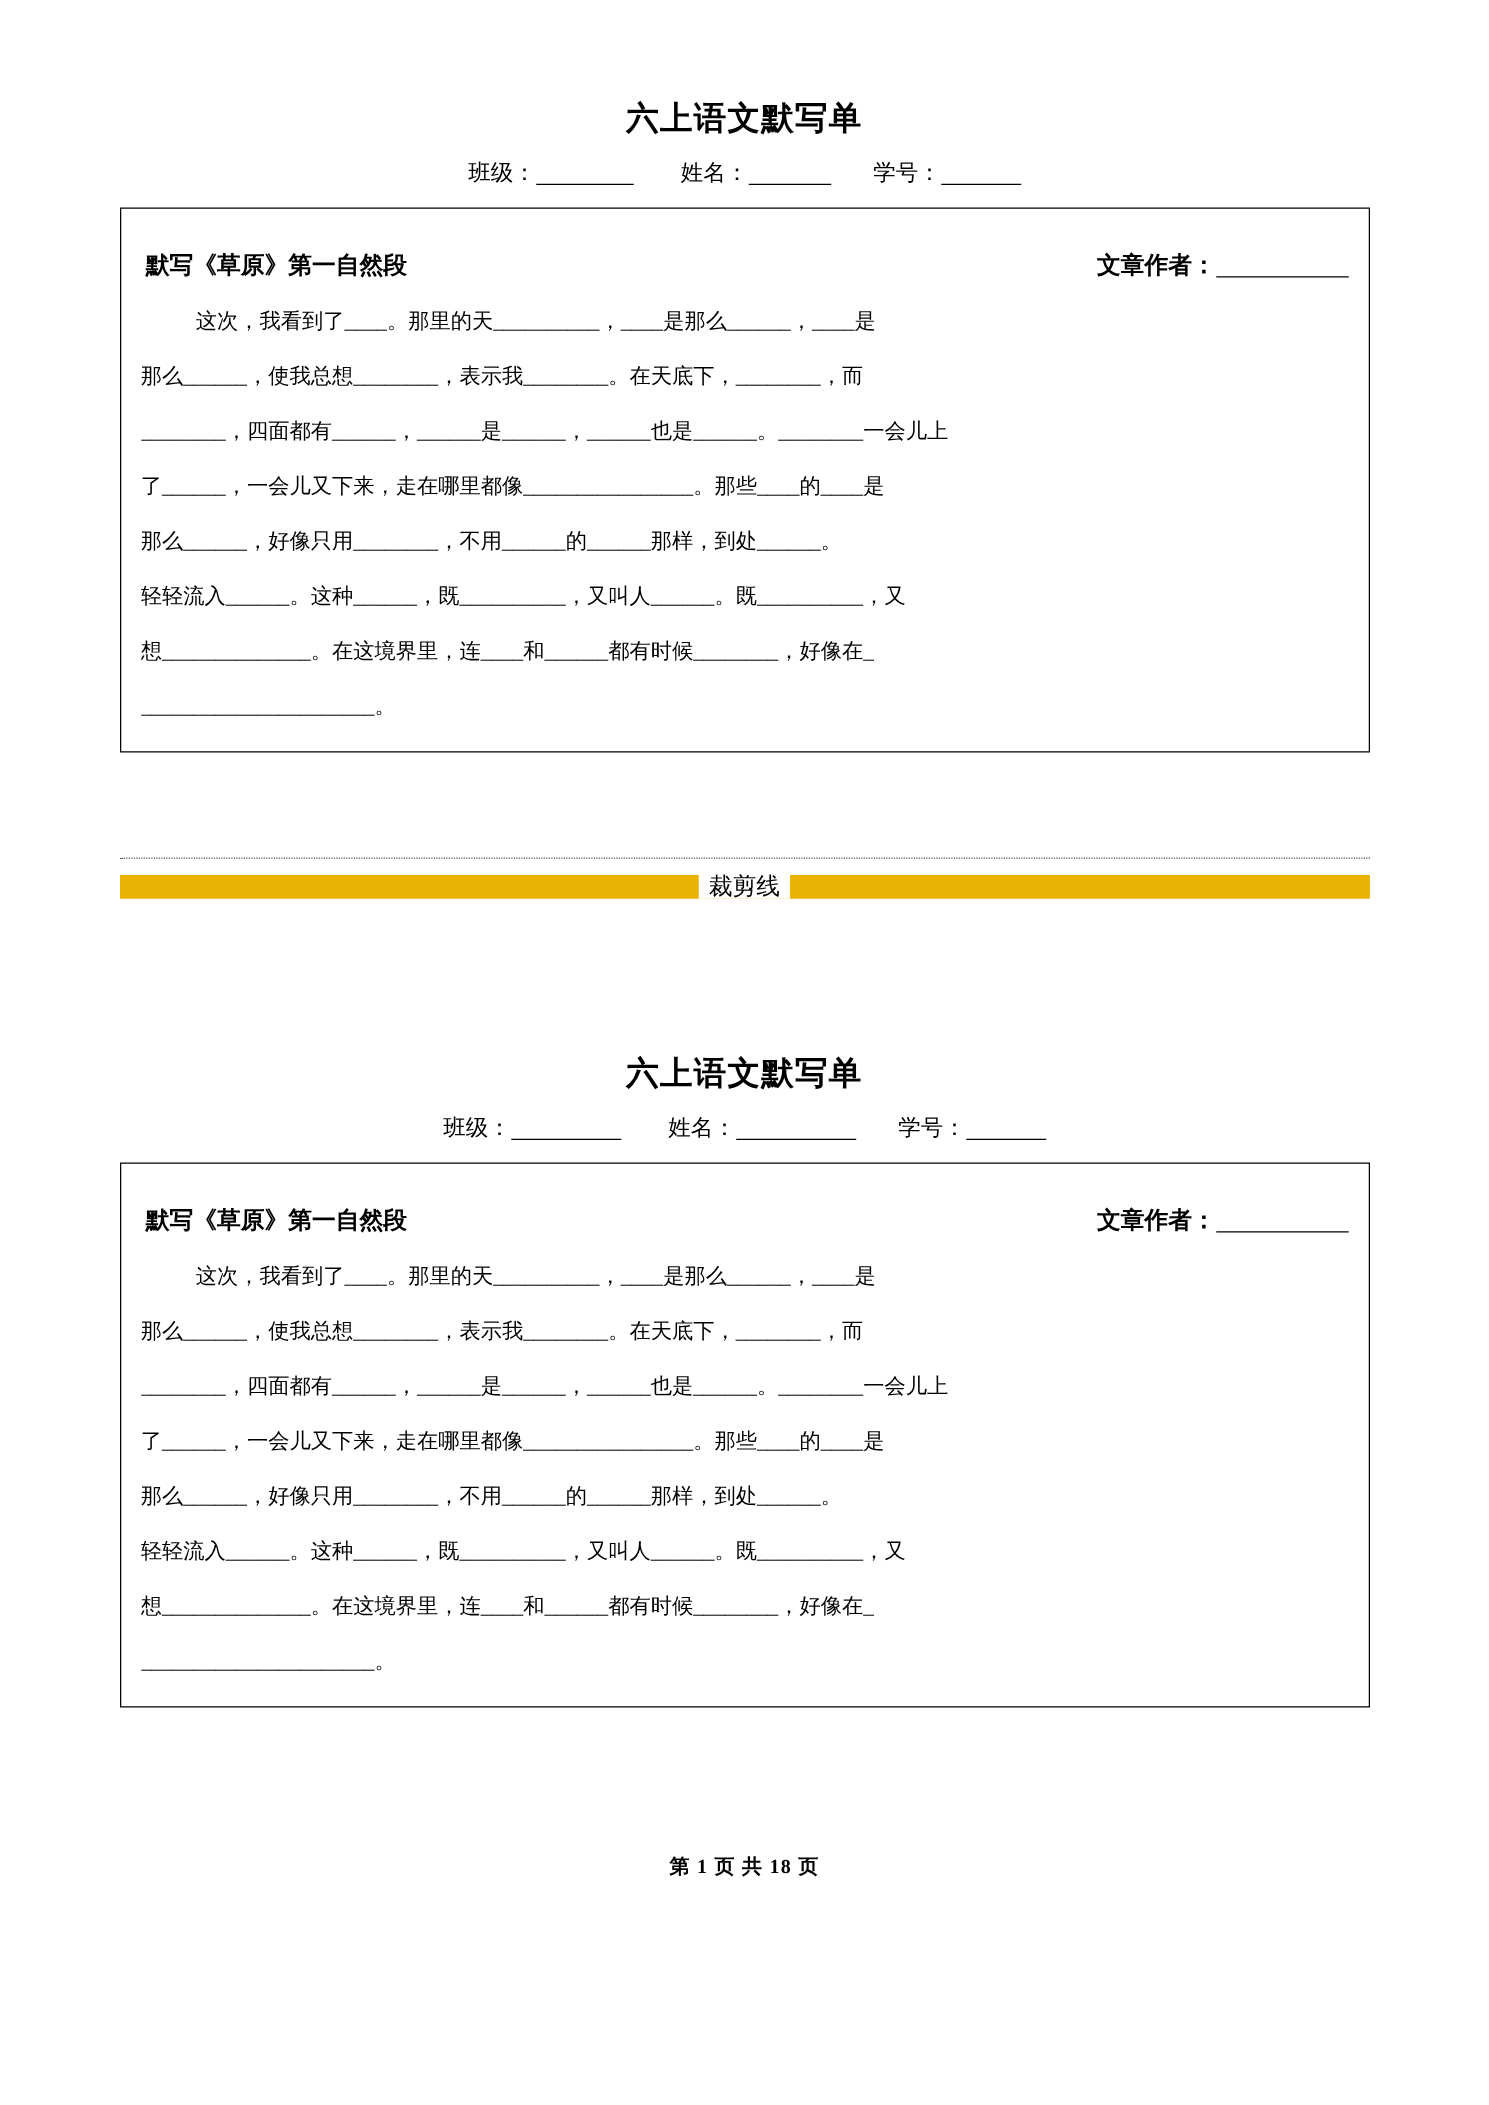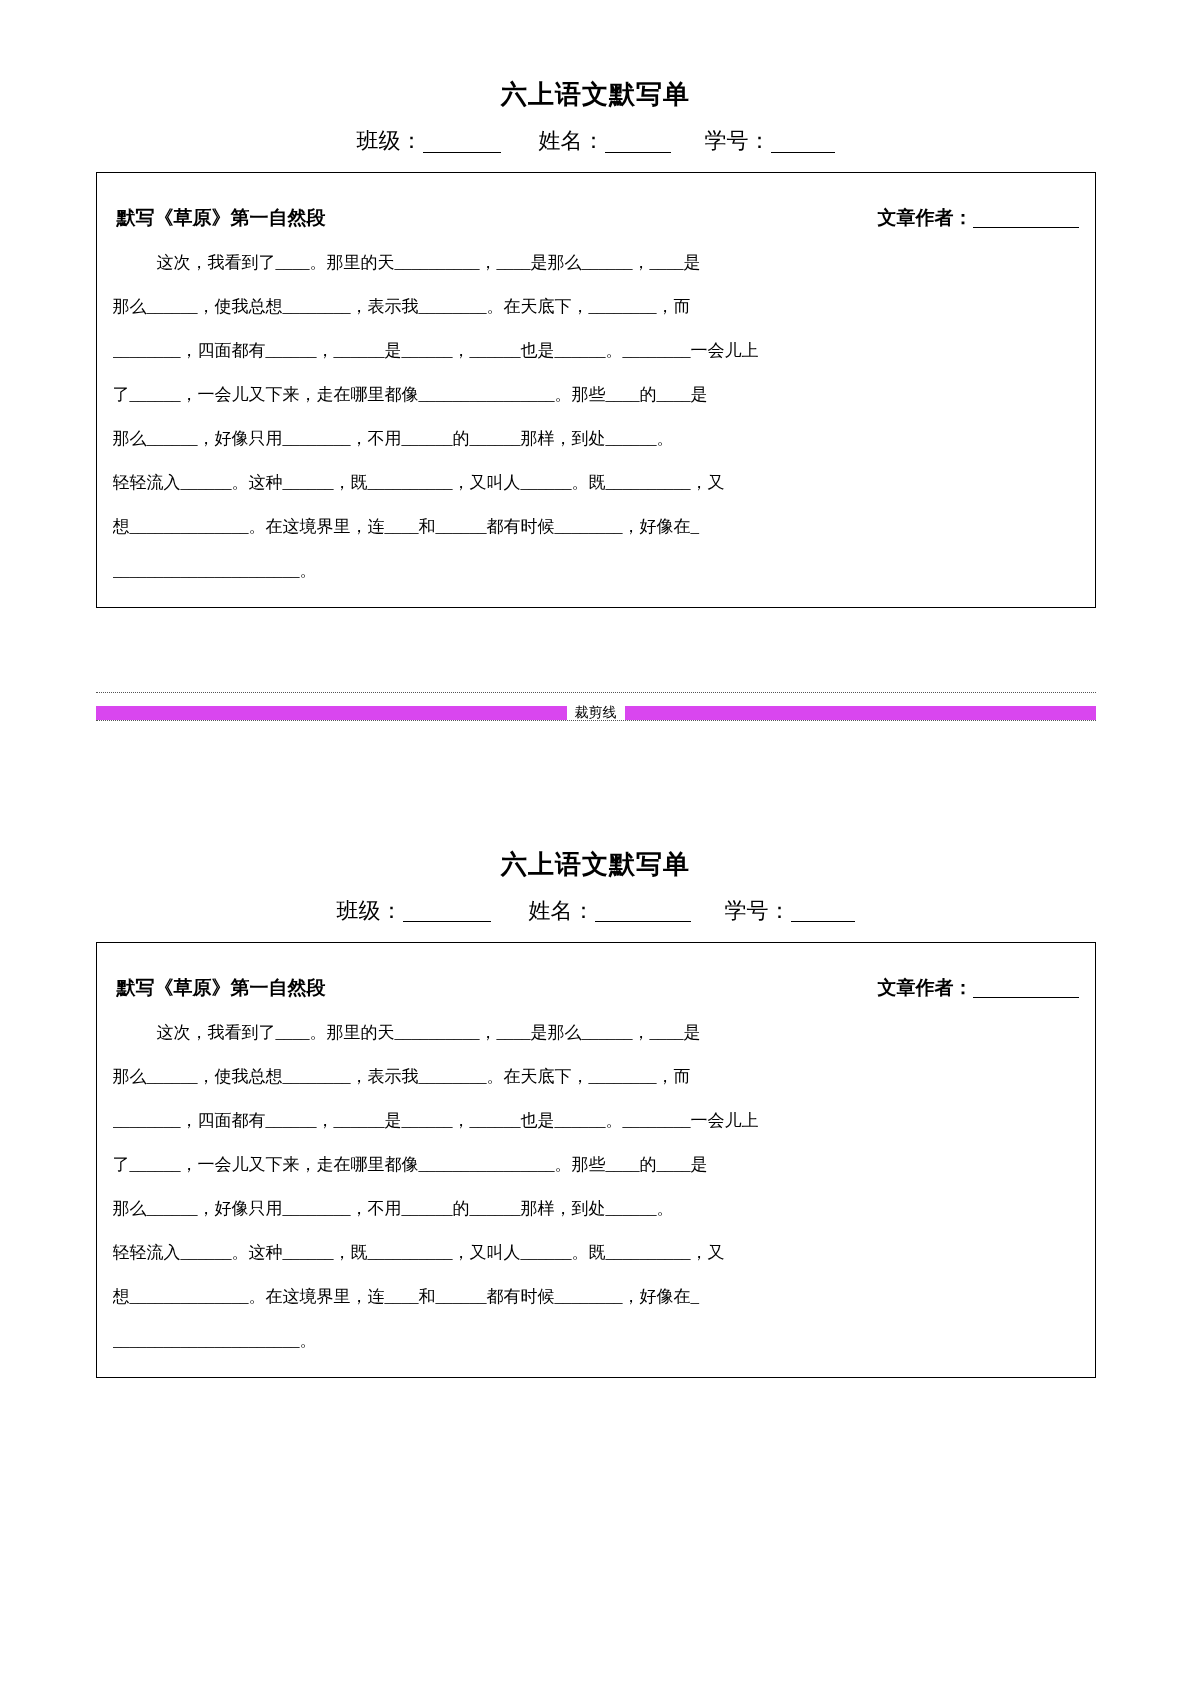--- a/index.html
+++ b/index.html
@@ -37,21 +37,21 @@
     font-size: 26px;
     font-weight: bold;
     letter-spacing: 1px;
     line-height: 1.3;
     font-family: "Liberation Sans", "DejaVu Sans", sans-serif;
   }
 
   .ident-row {
     margin-top: 14px;
     text-align: center;
-    font-size: 22px;
+    font-size: 18px;
     font-family: "Liberation Serif", "DejaVu Serif", serif;
     white-space: nowrap;
   }
   .ident-item { display: inline-block; }
   .ident-gap-a { display: inline-block; width: 38px; }
   .ident-gap-b { display: inline-block; width: 34px; }
   .blank-u {
     display: inline-block;
     border-bottom: 1.6px solid #000;
     height: 1.05em;
@@ -103,22 +103,22 @@
     left: 0; right: 0;
     border-top: 1px dotted #555;
   }
   .cut-dash.top { top: 8px; }
   .cut-dash.bottom { top: 36px; }
   .cut-label {
     position: absolute;
     top: 22px;
     left: 0; right: 0;
     text-align: center;
-    font-size: 14px;
-    background: #d946ef;
+    font-size: 19px;
+    background: #eab308;
     line-height: 1;
   }
   .cut-label span {
     background: #fff;
     padding: 0 8px;
     display: inline-block;
   }
 
   
   .footer {
@@ -195,14 +195,15 @@
         <div class="tline"><span>________，四面都有______，______是______，______也是______。________一会儿上</span></div>
         <div class="tline"><span>了______，一会儿又下来，走在哪里都像________________。那些____的____是</span></div>
         <div class="tline"><span>那么______，好像只用________，不用______的______那样，到处______。</span></div>
         <div class="tline"><span>轻轻流入______。这种______，既__________，又叫人______。既__________，又</span></div>
         <div class="tline"><span>想______________。在这境界里，连____和______都有时候________，好像在_</span></div>
         <div class="tline"><span>______________________。</span></div>
       </div>
     </div>
   </div>
 
+  <div class="footer">第 1 页 共 18 页</div>
 
 </div>
 
 </body></html>

